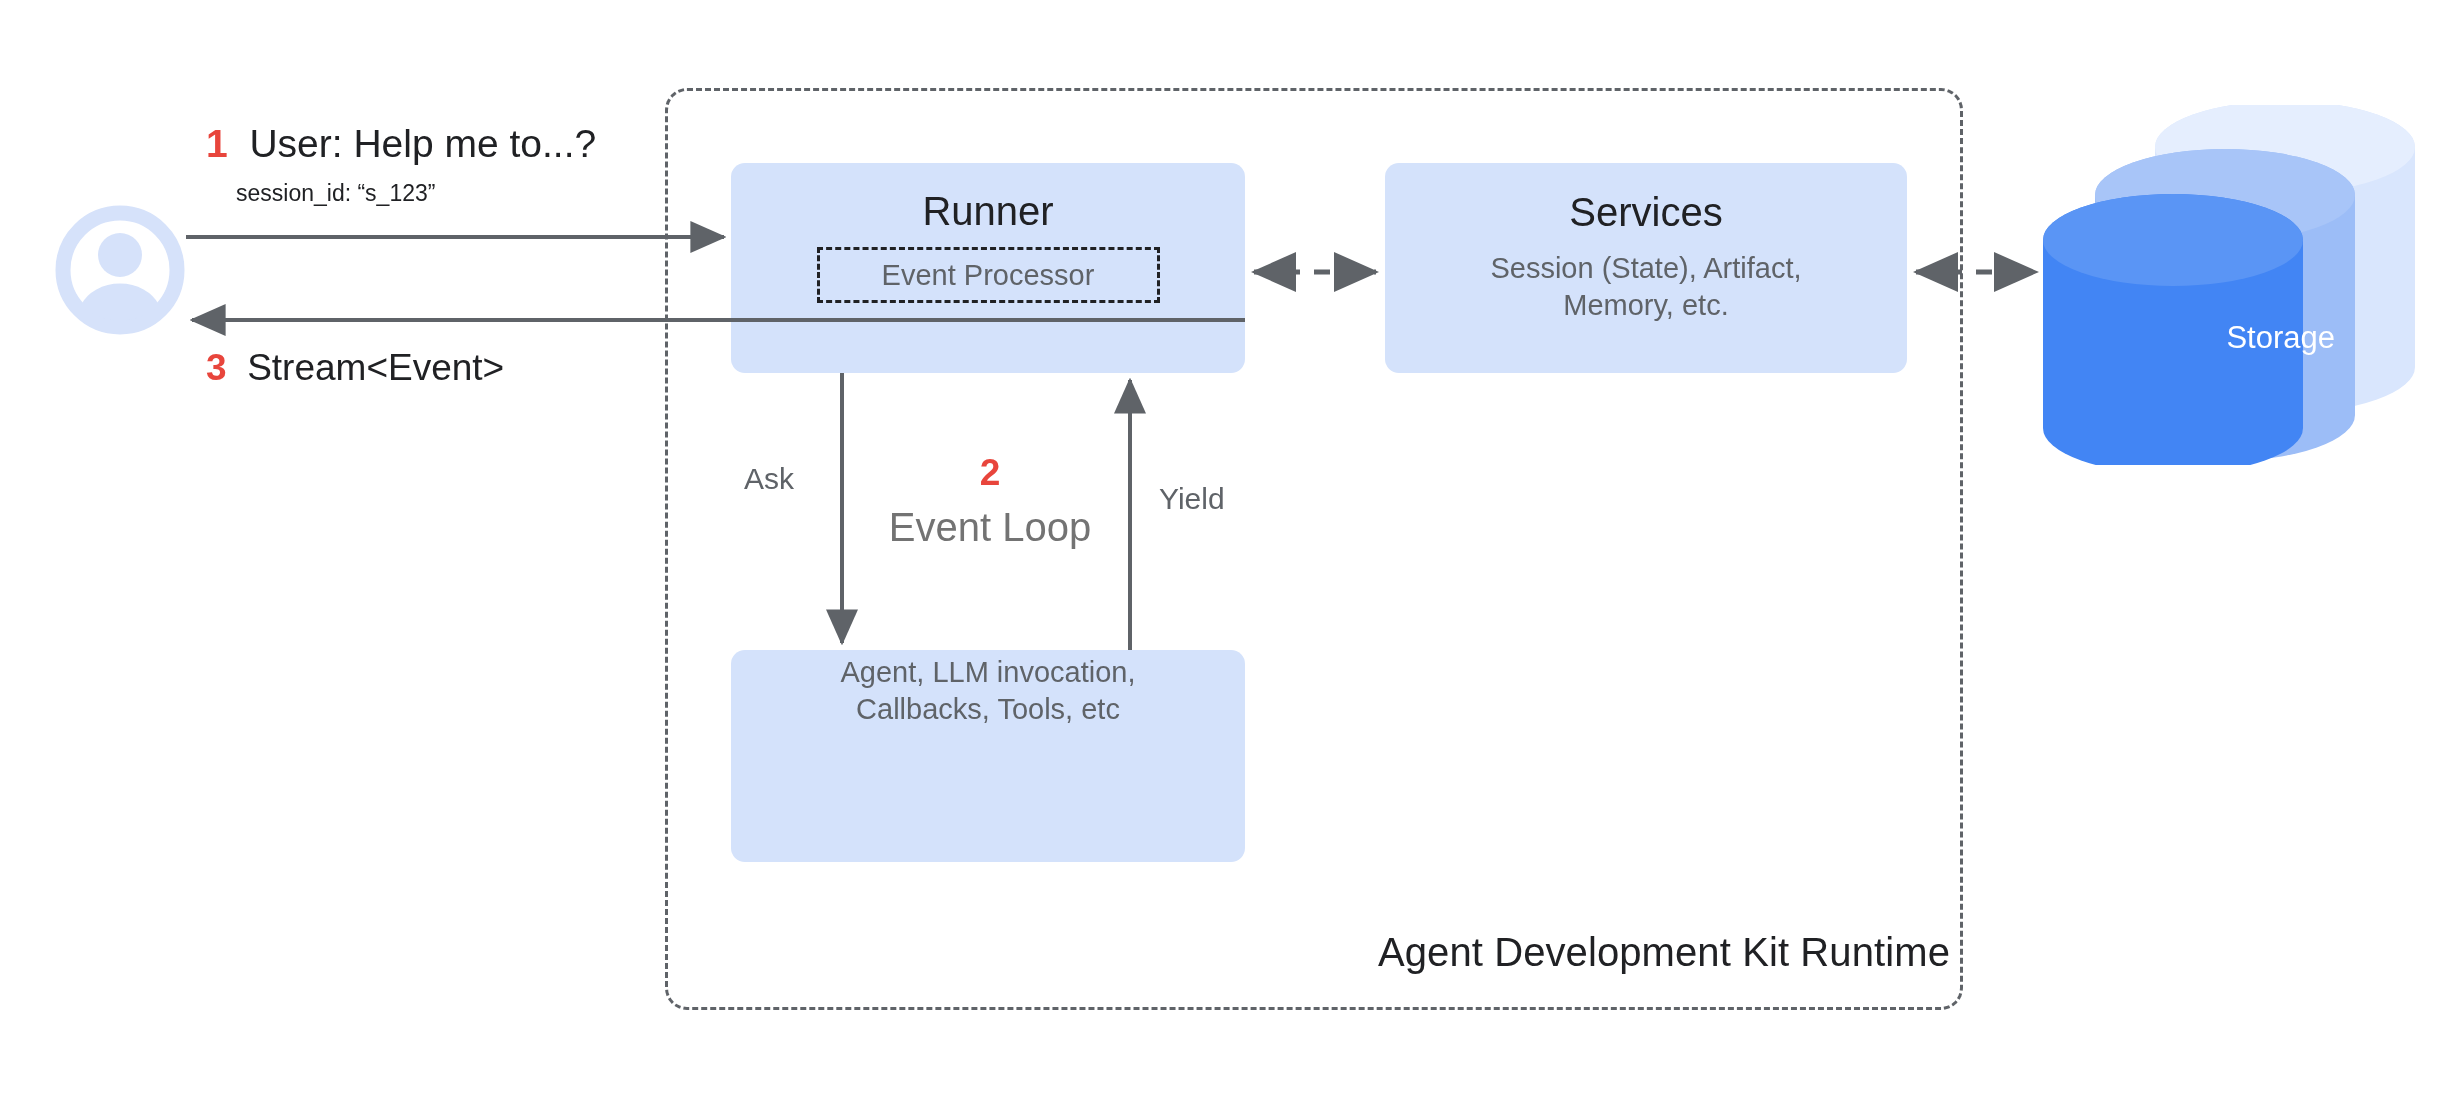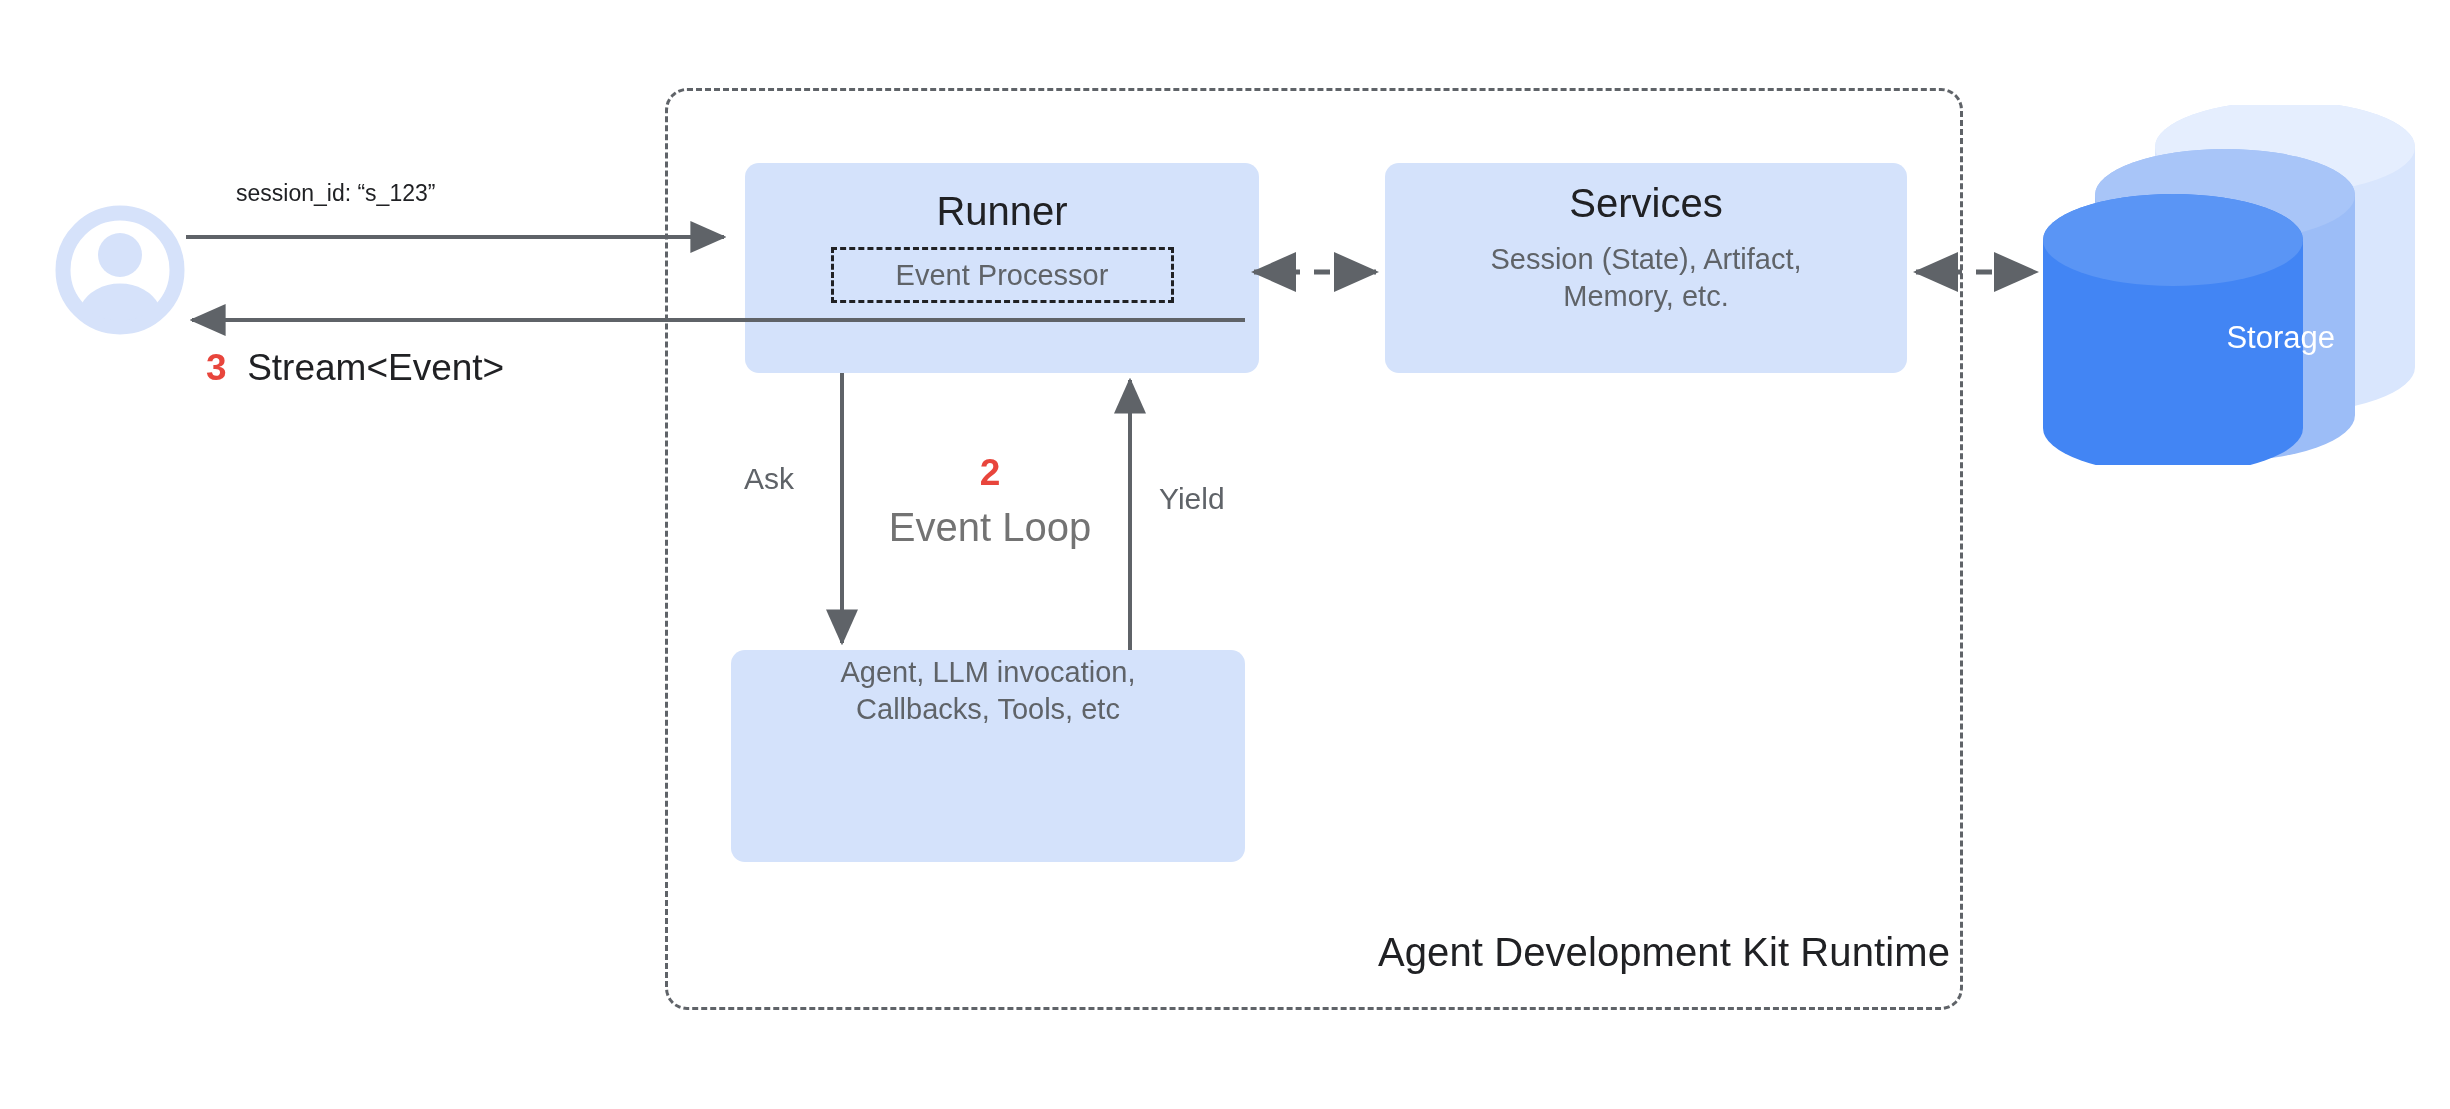--- a/index.html
+++ b/index.html
@@ -60,26 +60,26 @@
     line-height: 1.1;
     white-space: nowrap;
   }
   .box-sub {
     font-size: 29px;
     color: #5f6368;
     line-height: 1.28;
     text-align: center;
   }
 
-  #runner-box  { left: 731px;  top: 163px; width: 514px; height: 210px; margin-left: 14px; }
+  #runner-box  { left: 731px;  top: 163px; width: 514px; height: 210px; }
   #services-box{ left: 1385px; top: 163px; width: 522px; height: 210px; }
   #exec-box    { left: 731px;  top: 650px; width: 514px; height: 212px; }
 
   #runner-title   { margin-top: 26px; }
-  #services-title { margin-top: 18px; text-align: center; }
+  #services-title { margin-top: 27px; text-align: center; }
   #services-sub   { margin-top: 16px; text-align: center; }
   #exec-title     { margin-top: 50px; }
   #exec-sub       { margin-top: 4px; }
 
   
   #event-processor {
     margin-top: 14px;
     width: 343px;
     height: 56px;
     border: 3px dashed #202124;
@@ -248,20 +248,23 @@
 
     <line x1="1254" y1="272" x2="1376" y2="272" stroke="#5f6368" stroke-width="5" stroke-dasharray="16 14" marker-end="url(#arrowhead)" marker-start="url(#arrowhead-start)"></line>
 
     <line x1="1916" y1="272" x2="2036" y2="272" stroke="#5f6368" stroke-width="5" stroke-dasharray="16 14" marker-end="url(#arrowhead)" marker-start="url(#arrowhead-start)"></line>
 
     <line x1="842" y1="373" x2="842" y2="643" stroke="#5f6368" stroke-width="4" marker-end="url(#arrowhead)"></line>
 
     <line x1="1130" y1="650" x2="1130" y2="380" stroke="#5f6368" stroke-width="4" marker-end="url(#arrowhead)"></line>
   </svg>
 
+  <div class="abs" id="msg1">
+    <span class="step-num">1</span><span>&nbsp;&nbsp;</span><span>User: Help me to...?</span>
+  </div>
   <div class="abs" id="msg1-sub">session_id: “s_123”</div>
 
   <div class="abs" id="msg3">
     <span class="step-num">3</span><span>&nbsp;&nbsp;</span><span>Stream&lt;Event&gt;</span>
   </div>
 
   <div class="abs edge-label" id="ask-label">Ask</div>
   <div class="abs edge-label" id="yield-label">Yield</div>
 
   <div class="abs step-num" id="loop-num">2</div>

